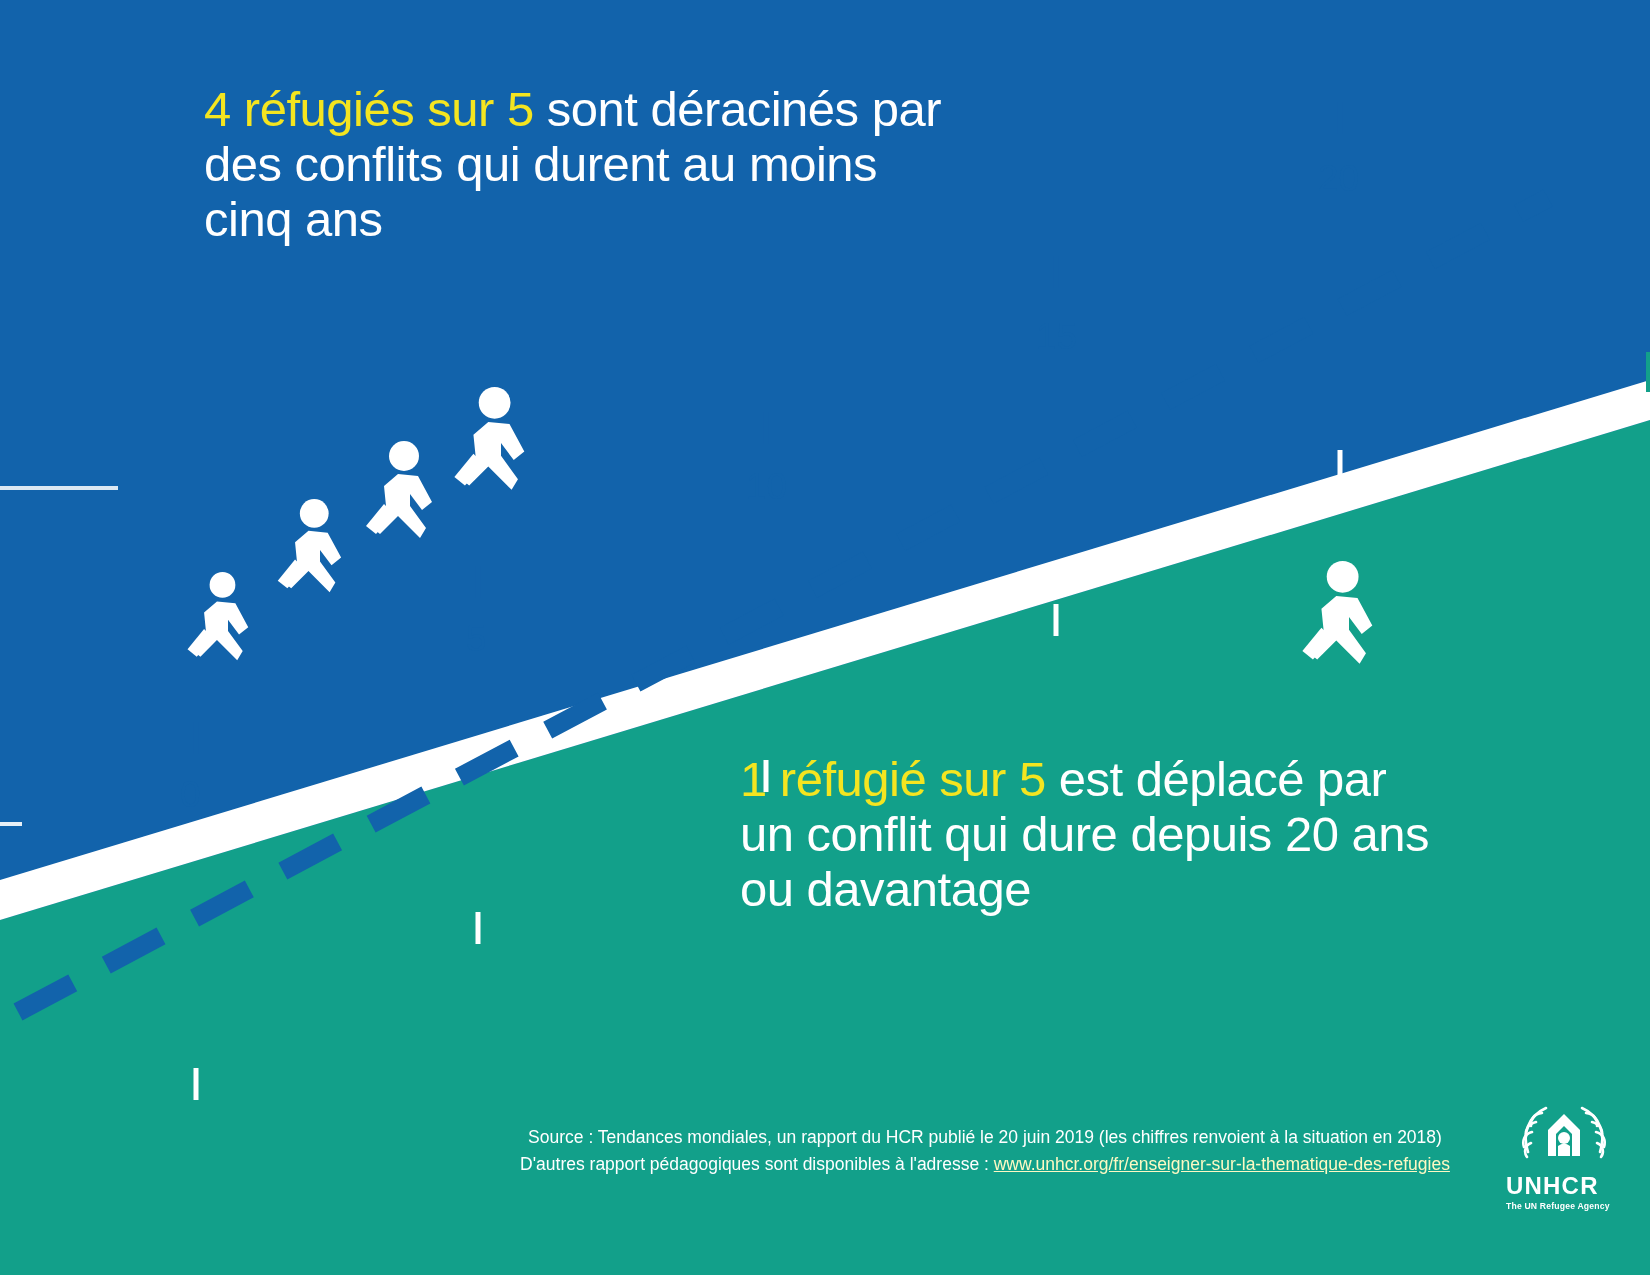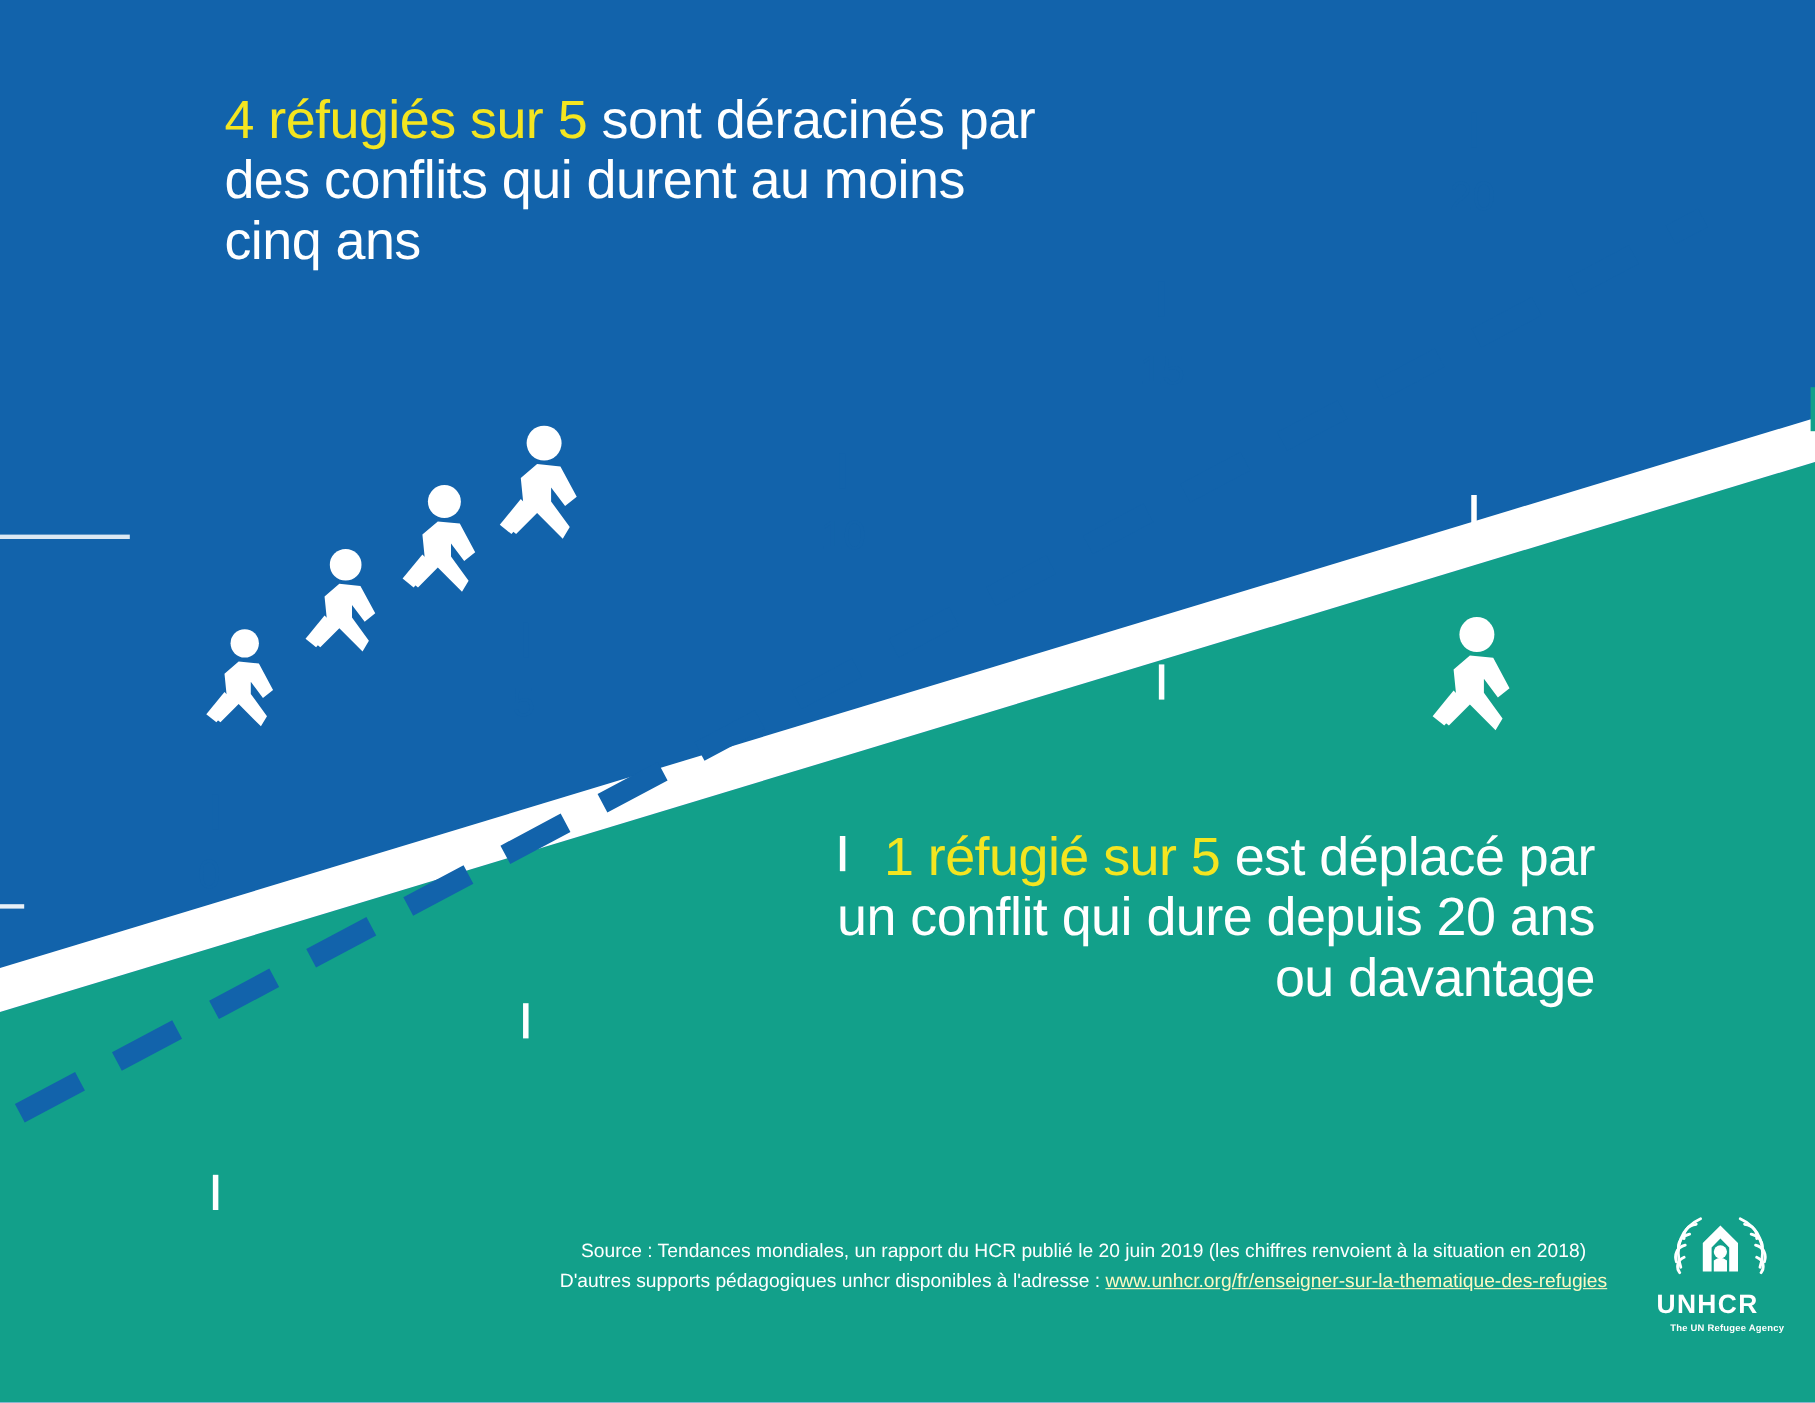--- a/index.html
+++ b/index.html
@@ -35,21 +35,21 @@
     top: 82px;
     width: 760px;
     font-size: 49px;
     text-align: left;
   }
   #headline-bottom {
     left: 740px;
     top: 752px;
     width: 710px;
     font-size: 49px;
-    text-align: right;
+    text-align: left;
   }
   .hl-accent { color: #f4e520; }
 
   
   .axis-label {
     position: absolute;
     color: #1263ab;
     font-size: 37px;
     font-weight: normal;
     line-height: 1;
@@ -82,21 +82,21 @@
     color: #ffffff;
   }
   #logo .logo-word {
     font-size: 24px;
     font-weight: bold;
     letter-spacing: 1.2px;
     line-height: 1;
     margin-top: 2px;
   }
   #logo .logo-sub {
-    text-align: right;
+    text-align: left;
     font-size: 8.6px;
     font-weight: bold;
     letter-spacing: 0.2px;
     margin-top: 3px;
   }
 </style>
 </head>
 <body>
 
 <div id="stage">
@@ -174,21 +174,21 @@
 
   <div class="axis-label" style="left:180px; top:776px;">0</div>
   <div class="axis-label" style="left:466px; top:620px;">5</div>
   <div class="axis-label" style="left:746px; top:468px;">10</div>
   <div class="axis-label" style="left:1036px; top:318px;">15</div>
   <div class="axis-label" style="left:1318px; top:160px;">20</div>
 
   <div id="footer">
     <span class="src-line">Source : Tendances mondiales, un rapport du HCR publié le 20 juin 2019 (les chiffres renvoient à la situation en 2018)</span>
     <span class="src-line">
-      <span>D'autres supports pédagogiques unhcr disponibles à l'adresse : </span><span class="link">www.unhcr.org/fr/enseigner-sur-la-thematique-des-refugies</span>
+      <span>D'autres rapport pédagogiques sont disponibles à l'adresse : </span><span class="link">www.unhcr.org/fr/enseigner-sur-la-thematique-des-refugies</span>
     </span>
   </div>
 
   <div id="logo">
     <svg width="116" height="72" viewBox="0 0 116 72">
       <g fill="none" stroke="#ffffff" stroke-width="2.6" stroke-linecap="round">
 
         <path d="M40 12 C22 20 16 38 22 56"></path>
         <path d="M36 17 C28 18 24 24 25 30"></path>
         <path d="M30 26 C22 28 19 34 20 40"></path>

